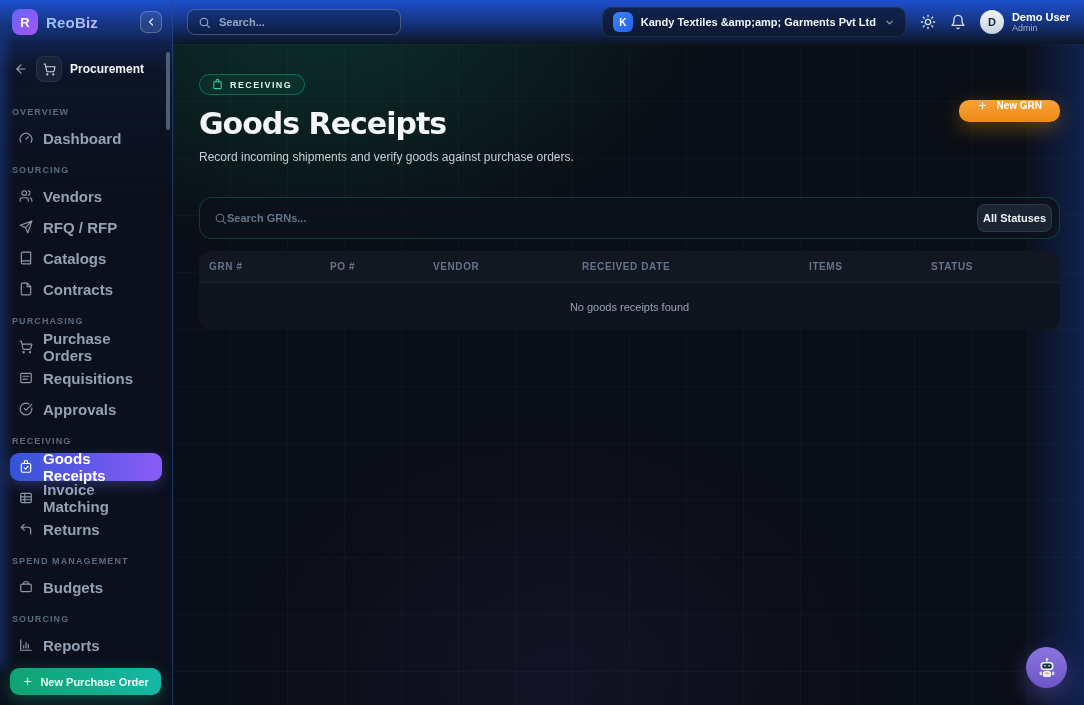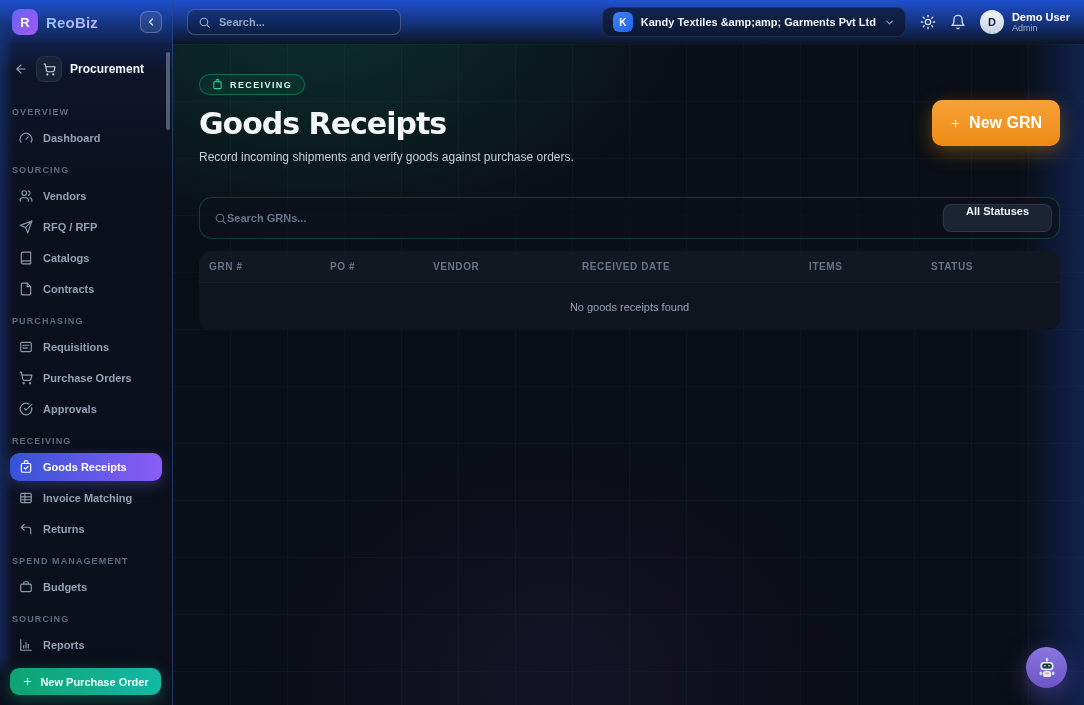--- a/index.html
+++ b/index.html
@@ -25,21 +25,21 @@
     border:1px solid rgba(255,255,255,0.25); background:rgba(255,255,255,0.08);
     display:flex; align-items:center; justify-content:center; color:#e2e8f0; cursor:pointer; }
   .module-row { display:flex; align-items:center; gap:8px; padding:12px 18px 10px 14px; }
   .back-arrow { color:#94a3b8; display:flex; }
   .module-icon-box { width:26px; height:26px; border-radius:8px; background:#182338;
     border:1px solid rgba(148,163,184,0.12); display:flex; align-items:center; justify-content:center; color:#cbd5e1; }
   .module-label { color:#f1f5f9; font-size:12px; font-weight:bold; }
   .nav { flex:1 1 auto; overflow:hidden; padding:2px 10px 0 10px; }
   .sec-label { color:#5c6b80; font-size:9px; font-weight:bold; letter-spacing:1.1px; margin:13px 2px 7px 2px; }
   .nav-item { display:flex; align-items:center; gap:10px; height:28px; padding:0 9px; border-radius:9px;
-    color:#93a1b5; font-size:11px; font-weight:bold; margin-bottom:3px; cursor:pointer; }
+    color:#93a1b5; font-size:15px; font-weight:bold; margin-bottom:3px; cursor:pointer; }
   .nav-item .ni-icon { display:flex; color:#8b99ad; }
   .nav-item.active { background:linear-gradient(90deg,#3454d6,#8b5cf6); color:#ffffff;
     box-shadow:0 4px 14px rgba(99,102,241,0.35); }
   .nav-item.active .ni-icon { color:#ffffff; }
   .side-scrollbar { position:absolute; right:2px; top:52px; width:4px; height:78px;
     border-radius:2px; background:#5a6b82; opacity:0.85; }
   .side-bottom { position:absolute; left:0; right:1px; bottom:0; padding:10px;
     background:linear-gradient(180deg, rgba(11,16,28,0) 0%, #0b101c 42%); }
   .npo-btn { width:100%; height:27px; border:none; border-radius:9px;
     background:linear-gradient(90deg,#0ea371,#14b8a6);
@@ -77,35 +77,35 @@
       repeating-linear-gradient(to bottom, rgba(94,234,212,0.035) 0 1px, transparent 1px 57px),
       #0a0e16; }
   .page-head { display:flex; align-items:flex-start; }
   .badge { display:inline-flex; align-items:center; gap:7px; height:21px; padding:0 12px;
     border:1px solid rgba(16,185,129,0.45); border-radius:11px; background:rgba(16,185,129,0.08);
     color:#d7f5e8; font-size:9px; font-weight:bold; letter-spacing:1.4px; }
   .badge .b-icon { color:#34d399; display:flex; }
   .page-title { margin-top:11px; color:#f4f6f9; font-size:30px; font-weight:bold; letter-spacing:-1px;
     font-family:"DejaVu Sans","Liberation Sans",sans-serif; }
   .page-sub { margin-top:9px; color:#c6ced9; font-size:12px; }
-  .new-grn-btn { margin-left:auto; margin-top:26px; height:46px; padding:0 18px; border:none; border-radius:10px;
-    background:linear-gradient(180deg,#f6a238,#ee8a14); color:#fff; font-size:16px; font-weight:bold;
-    display:flex; align-items:center; gap:8px; cursor:pointer; box-shadow:0 6px 20px rgba(245,158,11,0.35);
+  .new-grn-btn { margin-left:auto; margin-top:26px; height:22px; padding:0 18px; border:none; border-radius:10px;
+    background:linear-gradient(180deg,#f6a238,#ee8a14); color:#fff; font-size:10px; font-weight:bold;
+    display:flex; gap:8px; cursor:pointer; box-shadow:0 6px 20px rgba(245,158,11,0.35);
     font-family:"Liberation Sans",sans-serif; }
 
   .filter-card { margin-top:33px; height:42px; border-radius:13px;
     border:1px solid rgba(16,185,129,0.28); background:rgba(12,17,27,0.72);
     display:flex; align-items:center; padding:0 7px 0 14px; }
   .grn-search { display:flex; align-items:center; flex:1; color:#64748b; }
   .grn-search input { border:none; outline:none; background:transparent; color:#cbd5e1; font-size:11px; width:60%;
     font-family:"Liberation Sans",sans-serif; }
   .grn-search input::placeholder { color:#64748b; font-weight:bold; }
-  .status-select { height:28px; padding:0 22px; border-radius:8px; background:#1b2433;
+  .status-select { height:28px; padding:0 5px; border-radius:8px; background:#1b2433;
     border:1px solid rgba(148,163,184,0.16); color:#eef2f7; font-size:11px; font-weight:bold;
-    display:flex; cursor:pointer; }
+    display:flex; align-items:center; cursor:pointer; }
 
   .table-card { margin-top:12px; border-radius:12px; background:#10141e; overflow:hidden; }
   .t-head { display:grid; grid-template-columns:121px 103px 149px 227px 122px 1fr;
     height:32px; align-items:center; background:rgba(255,255,255,0.015);
     border-bottom:1px solid rgba(148,163,184,0.07); padding-left:10px; }
   .t-head span { color:#64748b; font-size:10px; font-weight:bold; letter-spacing:0.6px; }
   .t-empty { height:47px; display:flex; align-items:center; justify-content:center;
     color:#94a3b8; font-size:11px; }
 
   .chat-fab { position:absolute; right:17px; bottom:17px; width:41px; height:41px; border-radius:50%;
@@ -196,36 +196,36 @@
               <path d="M14 2v6h6"></path>
             </svg>
           </span>
         <span>Contracts</span>
       </div>
 
       <div class="sec-label">PURCHASING</div>
       <div class="nav-item">
         <span class="ni-icon">
             <svg width="14" height="14" viewBox="0 0 24 24" fill="none" stroke="currentColor" stroke-width="2" stroke-linecap="round" stroke-linejoin="round">
+              <circle cx="8" cy="21" r="1"></circle>
+              <circle cx="19" cy="21" r="1"></circle>
+              <path d="M2.05 2.05h2l2.66 12.42a2 2 0 0 0 2 1.58h9.78a2 2 0 0 0 1.95-1.57l1.65-7.43H5.12"></path>
+            </svg>
+          </span>
+        <span>Purchase Orders</span>
+      </div>
+      <div class="nav-item">
+        <span class="ni-icon">
+            <svg width="14" height="14" viewBox="0 0 24 24" fill="none" stroke="currentColor" stroke-width="2" stroke-linecap="round" stroke-linejoin="round">
               <rect x="3" y="4" width="18" height="16" rx="2"></rect>
               <path d="M7 9h10"></path>
               <path d="M7 14h7"></path>
             </svg>
           </span>
         <span>Requisitions</span>
-      </div>
-      <div class="nav-item">
-        <span class="ni-icon">
-            <svg width="14" height="14" viewBox="0 0 24 24" fill="none" stroke="currentColor" stroke-width="2" stroke-linecap="round" stroke-linejoin="round">
-              <circle cx="8" cy="21" r="1"></circle>
-              <circle cx="19" cy="21" r="1"></circle>
-              <path d="M2.05 2.05h2l2.66 12.42a2 2 0 0 0 2 1.58h9.78a2 2 0 0 0 1.95-1.57l1.65-7.43H5.12"></path>
-            </svg>
-          </span>
-        <span>Purchase Orders</span>
       </div>
       <div class="nav-item">
         <span class="ni-icon">
             <svg width="14" height="14" viewBox="0 0 24 24" fill="none" stroke="currentColor" stroke-width="2" stroke-linecap="round" stroke-linejoin="round">
               <path d="M21.8 10A10 10 0 1 1 17 3.34"></path>
               <path d="m9 11 3 3L22 4"></path>
             </svg>
           </span>
         <span>Approvals</span>
       </div>

